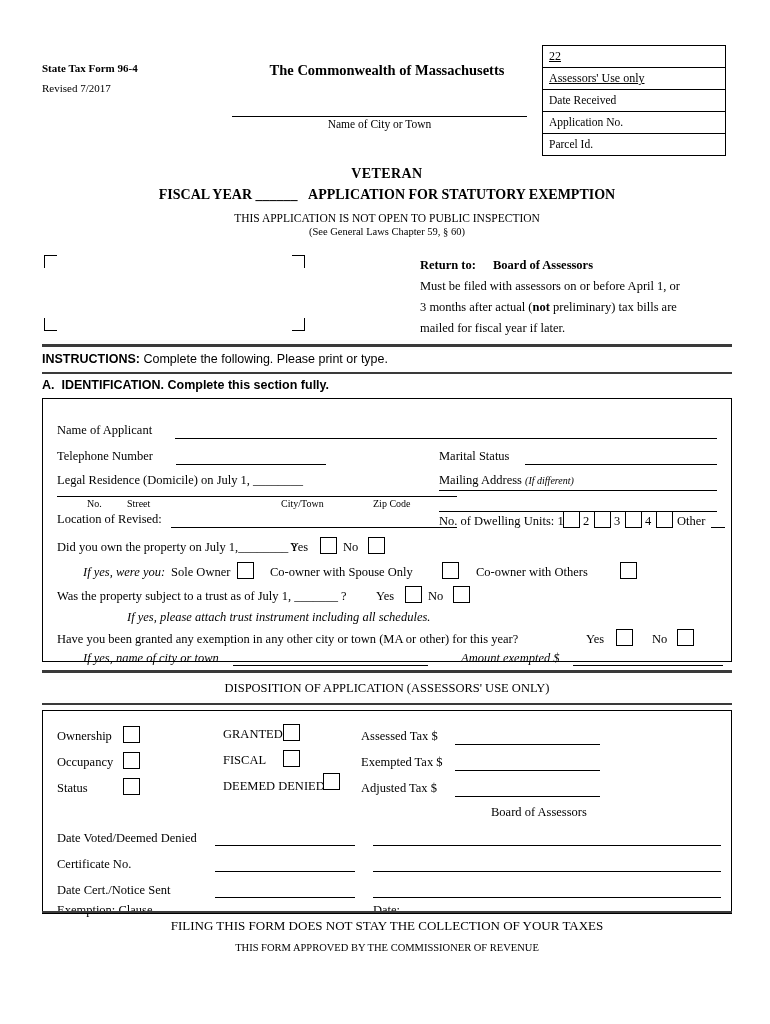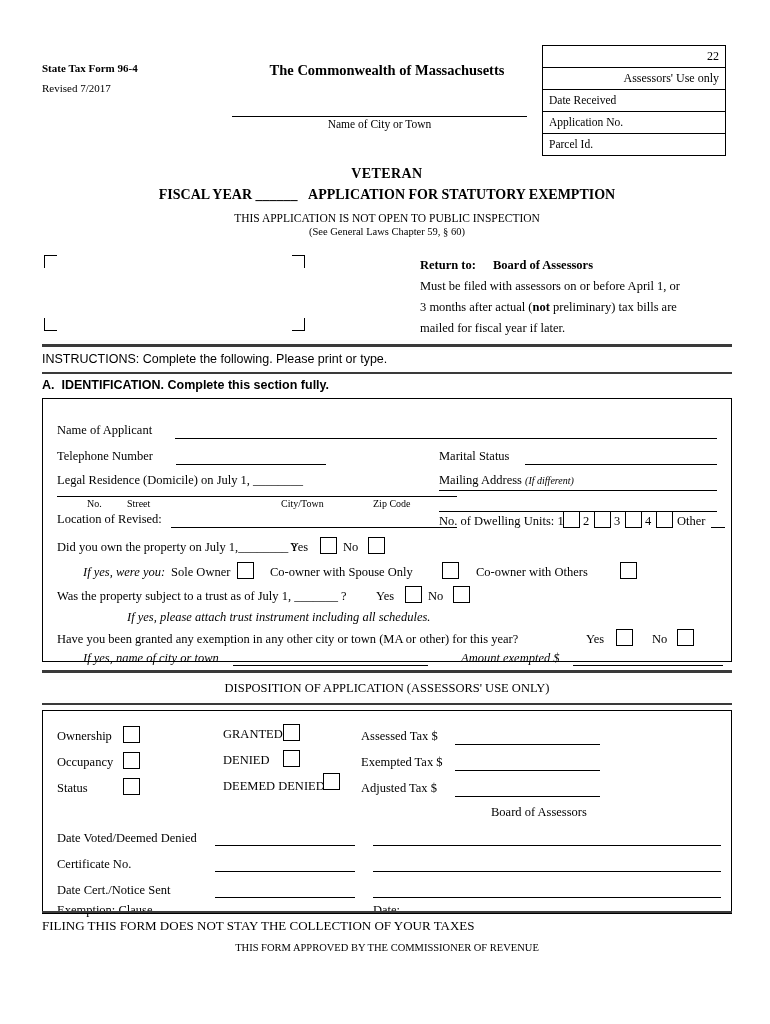--- a/index.html
+++ b/index.html
@@ -78,21 +78,21 @@
     border: 1px solid #000;
     font-size: 11.5px;
   }
   .use-box .row {
     border-bottom: 1px solid #000;
     padding: 2px 6px;
     height: 17px;
     line-height: 17px;
   }
   .use-box .row:last-child { border-bottom: none; }
-  .use-box .ctr { text-align: right; font-size: 12px; }
+  .use-box .ctr { text-align: left; font-size: 12px; text-decoration: underline; }
 
   
   .title-wrap {
     position: absolute;
     left: 42px;
     top: 166px;
     width: 690px;
     text-align: center;
   }
   .t-vet {
@@ -153,21 +153,21 @@
     height: 0;
   }
 
   .instructions {
     position: absolute;
     left: 42px;
     top: 352px;
     font-size: 12.5px;
     font-family: "Liberation Sans", sans-serif;
   }
-  .instructions b { font-weight: normal; margin-top: 36px; }
+  .instructions b { font-weight: bold; margin-top: 36px; }
   .section-a {
     position: absolute;
     left: 42px;
     top: 378px;
     font-size: 12.5px;
     font-family: "Liberation Sans", sans-serif;
     font-weight: bold;
   }
   .section-a .lite { font-weight: bold; }
 
@@ -213,21 +213,21 @@
     top: 710px;
     width: 688px;
     height: 202px;
     border: 1px solid #000;
   }
   .foot1 {
     position: absolute;
     left: 42px;
     top: 918px;
     width: 690px;
-    text-align: left;
+    text-align: center;
     font-size: 13px;
   }
   .foot2 {
     position: absolute;
     left: 42px;
     top: 942px;
     width: 690px;
     text-align: center;
     font-size: 10.5px;
   }
@@ -372,21 +372,21 @@
 
     <div class="fld" style="left:14px; top:18px;">Ownership</div>
     <div class="cb" style="left:80px; top:15px;"></div>
     <div class="fld" style="left:14px; top:44px;">Occupancy</div>
     <div class="cb" style="left:80px; top:41px;"></div>
     <div class="fld" style="left:14px; top:70px;">Status</div>
     <div class="cb" style="left:80px; top:67px;"></div>
 
     <div class="fld" style="left:180px; top:16px;">GRANTED</div>
     <div class="cb" style="left:240px; top:13px;"></div>
-    <div class="fld" style="left:180px; top:42px;">DENIED</div>
+    <div class="fld" style="left:180px; top:42px;">FISCAL</div>
     <div class="cb" style="left:240px; top:39px;"></div>
     <div class="fld" style="left:180px; top:68px;">DEEMED DENIED</div>
     <div class="cb" style="left:280px; top:62px;"></div>
 
     <div class="fld" style="left:318px; top:18px;">Assessed Tax   $</div>
     <div class="line" style="left:412px; top:33px; width:145px;"></div>
     <div class="fld" style="left:318px; top:44px;">Exempted Tax  $</div>
     <div class="line" style="left:412px; top:59px; width:145px;"></div>
     <div class="fld" style="left:318px; top:70px;">Adjusted Tax   $</div>
     <div class="line" style="left:412px; top:85px; width:145px;"></div>

